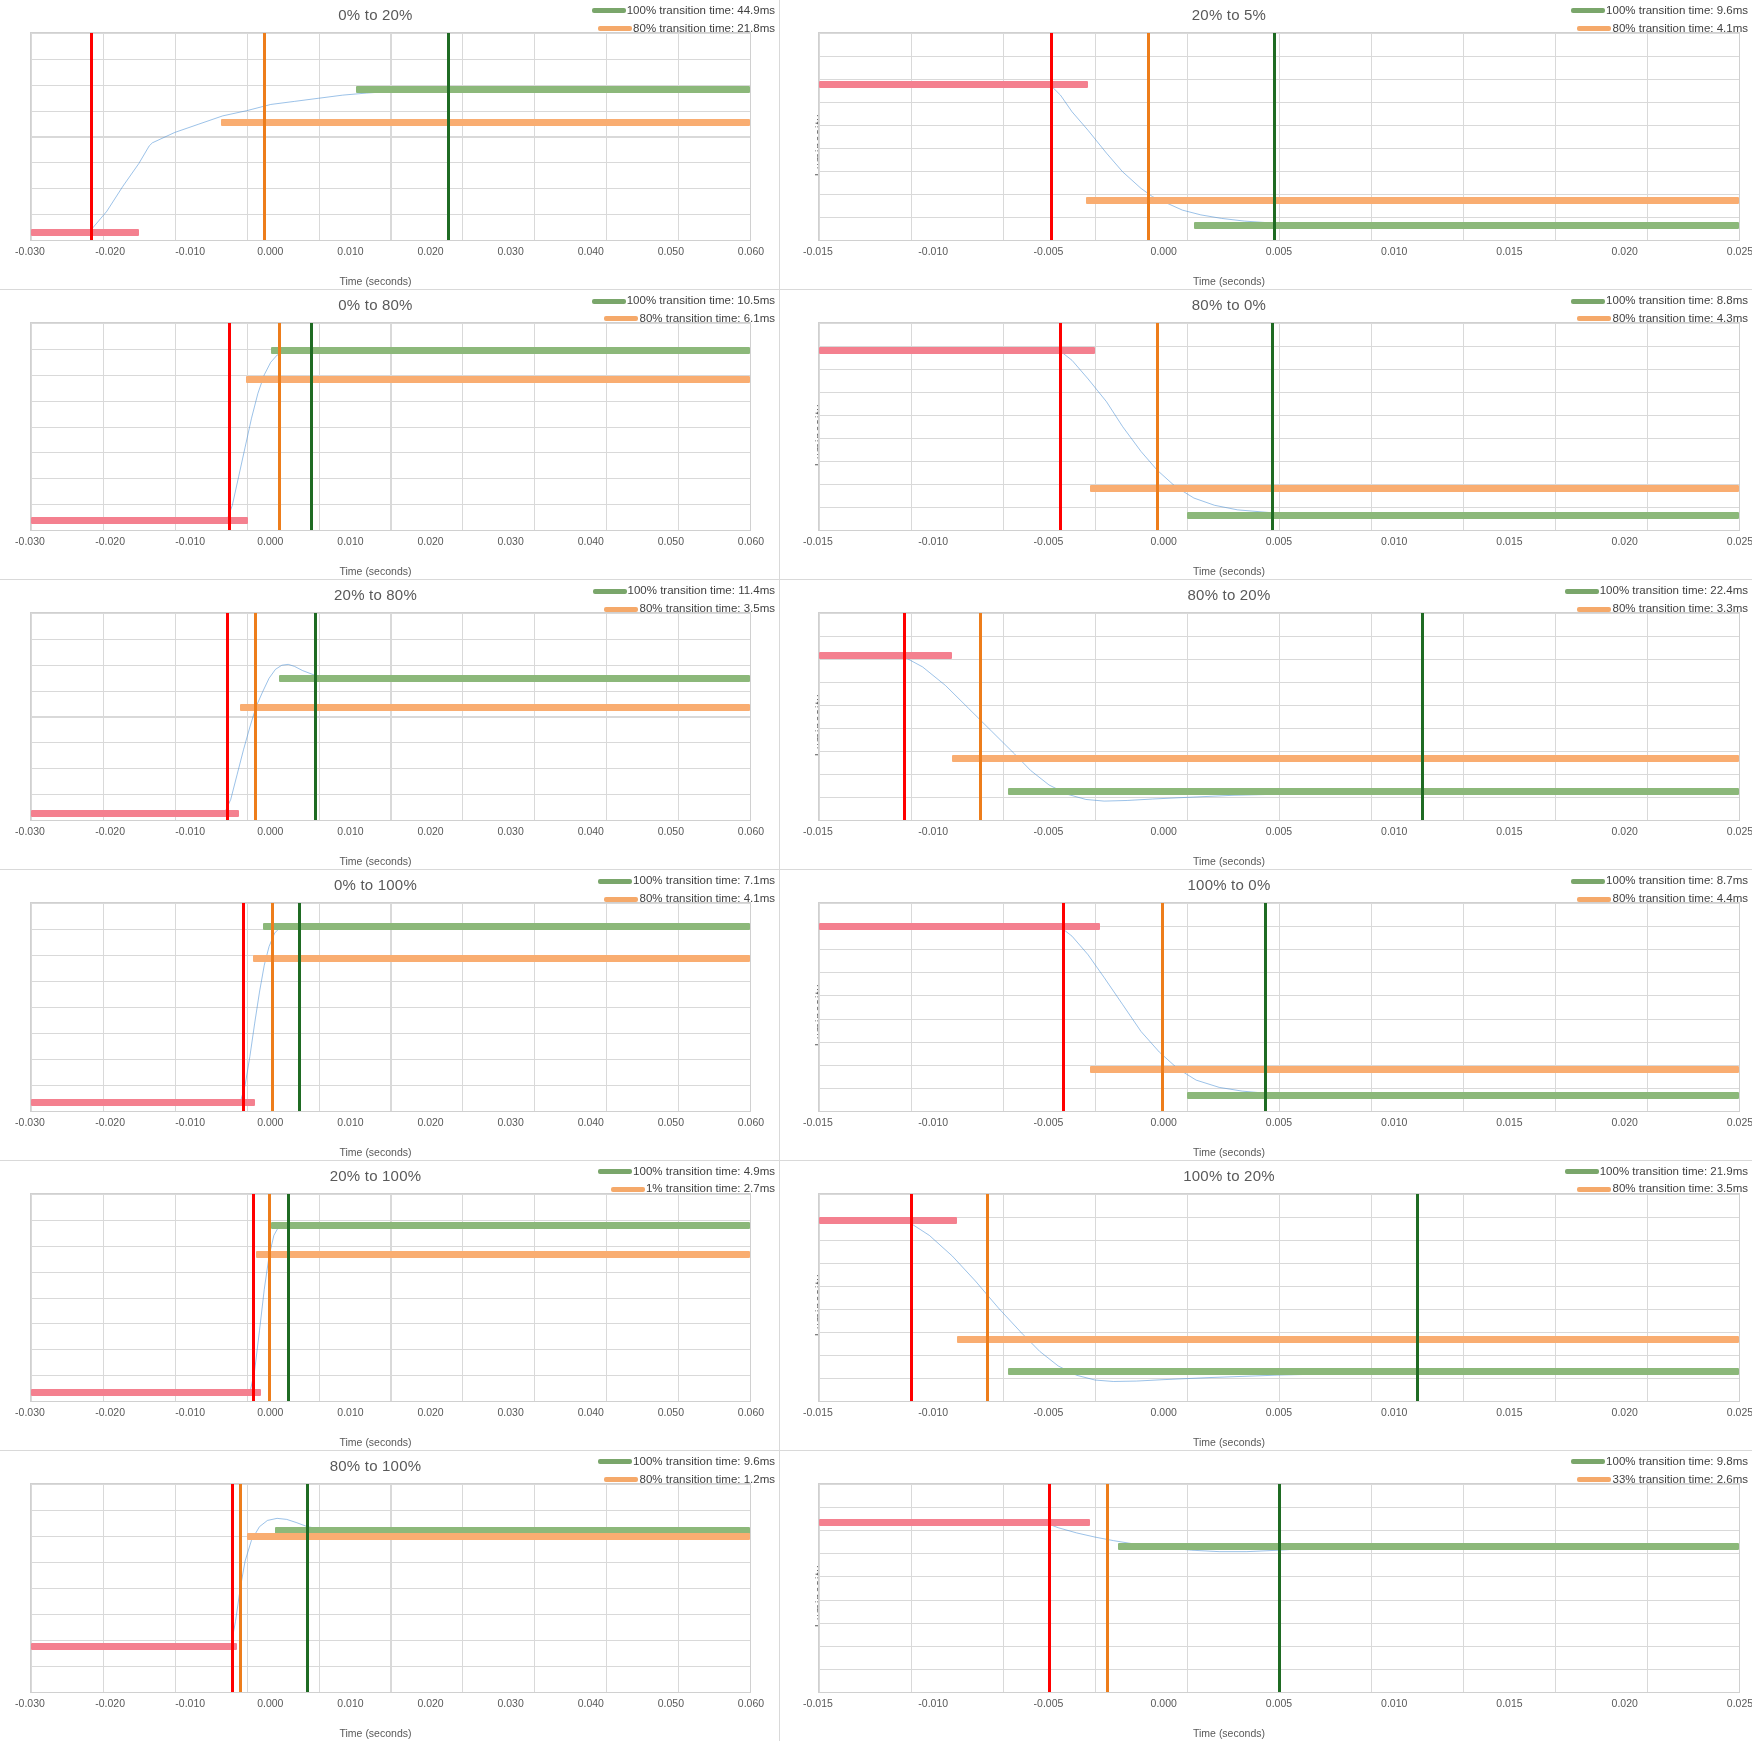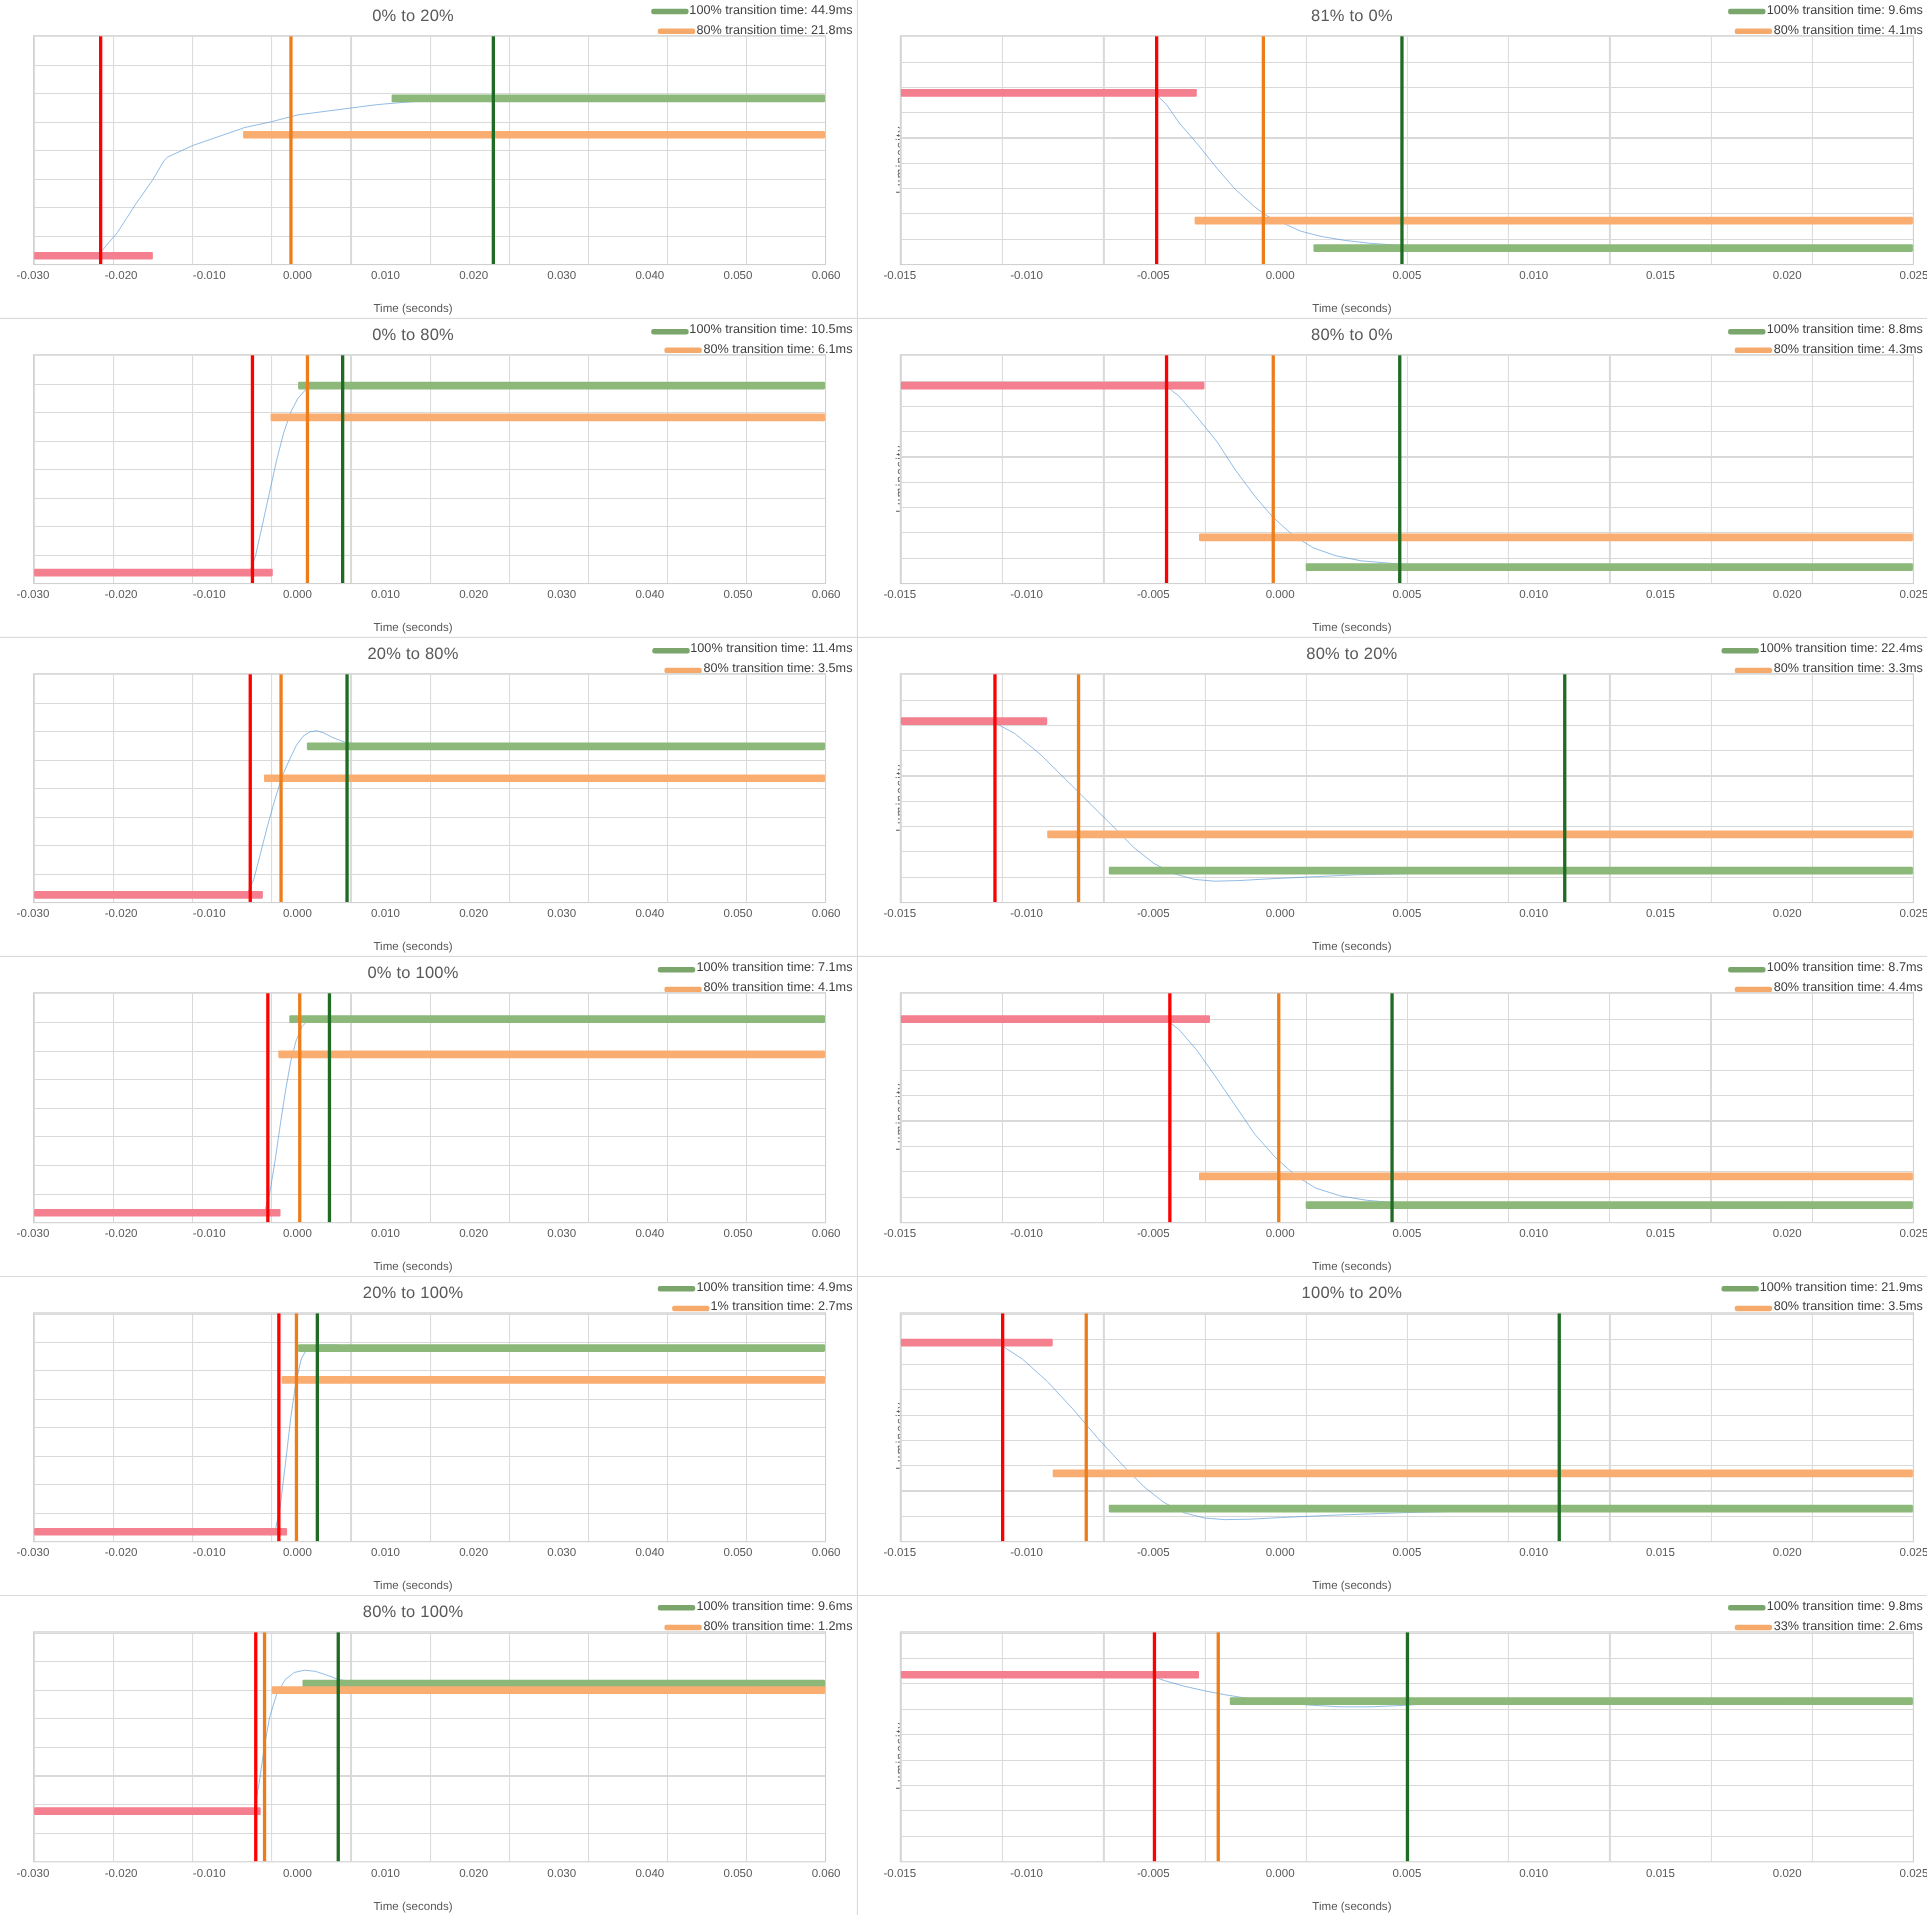--- a/index.html
+++ b/index.html
@@ -91,21 +91,21 @@
         <span style="left: 44.4444%;">0.010</span>
         <span style="left: 55.5556%;">0.020</span>
         <span style="left: 66.6667%;">0.030</span>
         <span style="left: 77.7778%;">0.040</span>
         <span style="left: 88.8889%;">0.050</span>
         <span style="left: 100%;">0.060</span>
       </div>
       <div class="xlabel">Time (seconds)</div>
     </div>
     <div class="panel col2">
-      <div class="ptitle">81% to 0%</div>
+      <div class="ptitle">20% to 5%</div>
       <div class="legend">
         <div class="lrow">
           <span class="swatch sw-green"></span>
           <span class="ltext">100% transition time: 9.6ms</span>
         </div>
         <div class="lrow">
           <span class="swatch sw-orange"></span>
           <span class="ltext">80% transition time: 4.1ms</span>
         </div>
       </div>
@@ -328,20 +328,21 @@
         <span style="left: 44.4444%;">0.010</span>
         <span style="left: 55.5556%;">0.020</span>
         <span style="left: 66.6667%;">0.030</span>
         <span style="left: 77.7778%;">0.040</span>
         <span style="left: 88.8889%;">0.050</span>
         <span style="left: 100%;">0.060</span>
       </div>
       <div class="xlabel">Time (seconds)</div>
     </div>
     <div class="panel col2">
+      <div class="ptitle">100% to 0%</div>
       <div class="legend">
         <div class="lrow">
           <span class="swatch sw-green"></span>
           <span class="ltext">100% transition time: 8.7ms</span>
         </div>
         <div class="lrow">
           <span class="swatch sw-orange"></span>
           <span class="ltext">80% transition time: 4.4ms</span>
         </div>
       </div>

